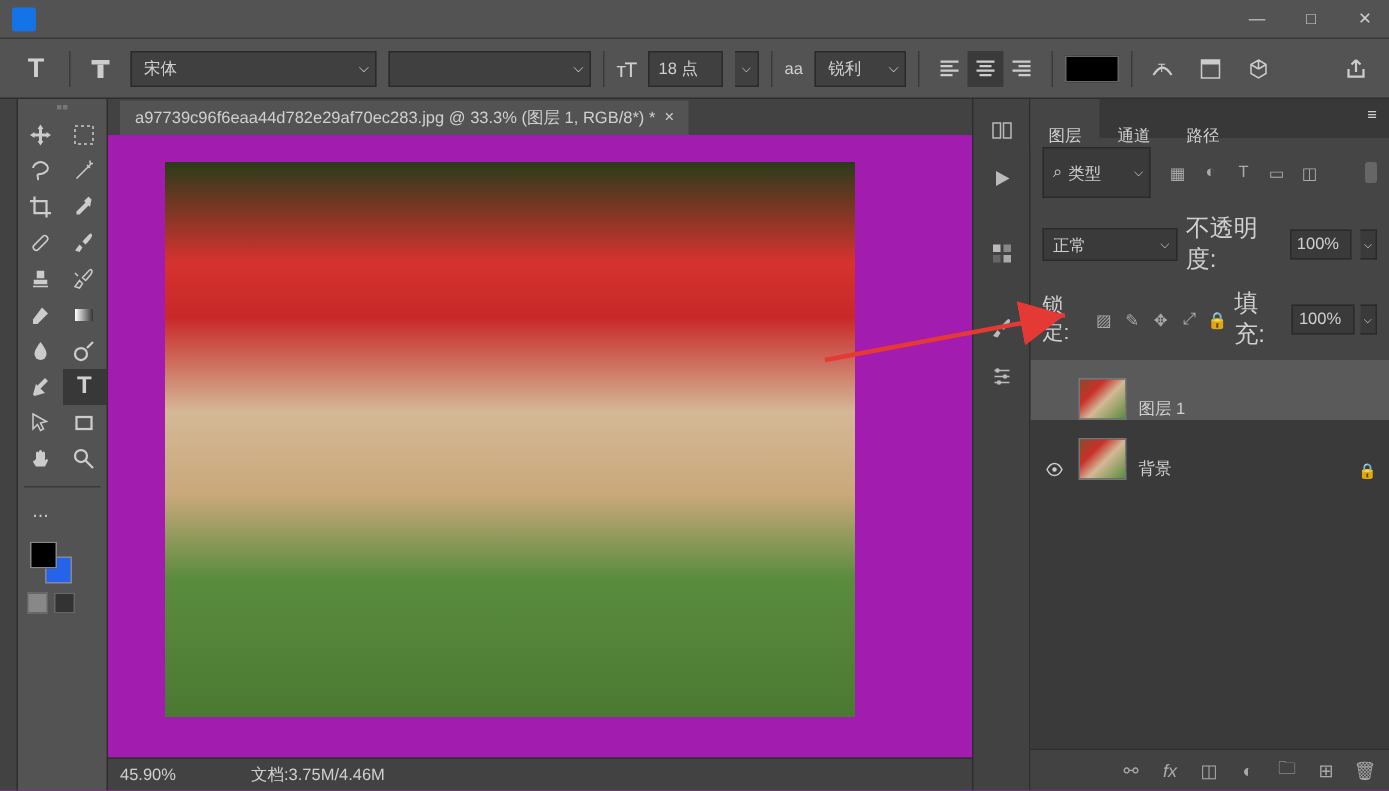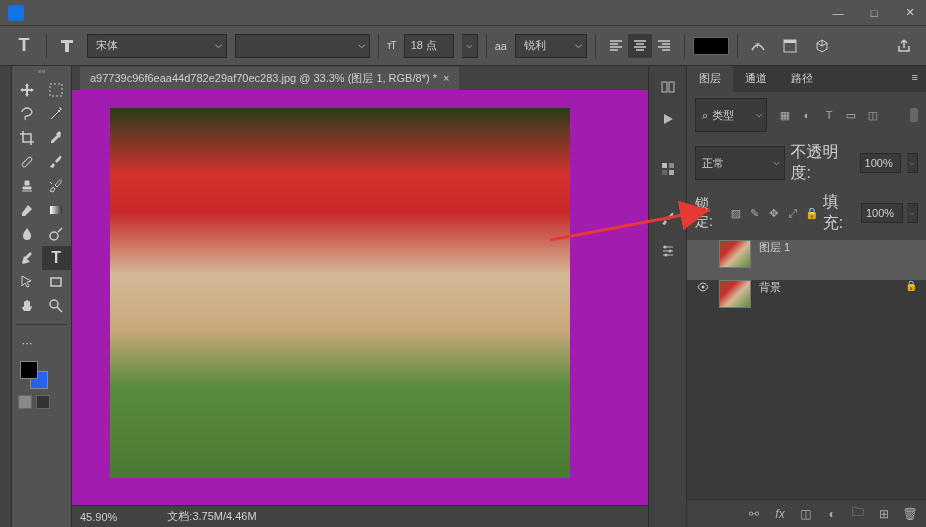--- a/index.html
+++ b/index.html
@@ -13,23 +13,23 @@
 .window-controls { margin-left: auto; display: flex; gap: 20px; }
 .win-ctrl { width: 16px; height: 16px; cursor: pointer; color: #ccc; display: flex; align-items: center; justify-content: center; }
 
 
 .optionsbar { height: 40px; background: #535353; display: flex; align-items: center; padding: 0 10px; gap: 8px; border-bottom: 1px solid #2e2e2e; }
 .opt-tool-icon { width: 28px; height: 28px; display: flex; align-items: center; justify-content: center; font-size: 18px; font-weight: bold; }
 .divider { width: 1px; height: 24px; background: #3a3a3a; }
 .opt-toggle { width: 24px; height: 24px; display: flex; align-items: center; justify-content: center; cursor: pointer; }
 .select-box { background: #404040; border: 1px solid #2a2a2a; height: 24px; display: flex; align-items: center; padding: 0 18px 0 8px; position: relative; font-size: 11px; }
 .select-box::after { content: "⌵"; position: absolute; right: 4px; font-size: 9px; }
-.font-select { width: 140px; text-align: center; }
+.font-select { width: 164px; text-align: center; }
 .style-select { width: 135px; }
-.tt-icon { font-size: 10px; letter-spacing: -1px; }
+.tt-icon { font-size: 14px; letter-spacing: -1px; }
 .num-box { background: #404040; border: 1px solid #2a2a2a; height: 24px; width: 50px; padding: 0 6px; display: flex; align-items: center; }
 .num-dd { width: 16px; height: 24px; background: #404040; border: 1px solid #2a2a2a; border-left: none; display: flex; align-items: center; justify-content: center; font-size: 8px; }
 .aa-label { font-size: 11px; }
 .align-group { display: flex; }
 .align-btn { width: 24px; height: 24px; display: flex; align-items: center; justify-content: center; cursor: pointer; }
 .align-btn.active { background: #3a3a3a; }
 .color-swatch { width: 36px; height: 18px; background: #000; border: 1px solid #666; cursor: pointer; }
 .opt-icon { width: 24px; height: 24px; display: flex; align-items: center; justify-content: center; cursor: pointer; color: #bbb; }
 
 
@@ -57,46 +57,46 @@
 .canvas-viewport { flex: 1; position: relative; display: flex; align-items: center; justify-content: center; }
 .canvas-img { width: 460px; height: 370px; background: linear-gradient(180deg, #2a3b1a 0%, #d4332e 18%, #c82828 28%, #d4b896 45%, #c9a87a 60%, #5a8c3e 75%, #4a7a32 100%); position: relative; margin-left: -40px; margin-top: -10px;}
 .statusbar { height: 22px; background: #424242; display: flex; align-items: center; padding: 0 8px; gap: 50px; border-top: 1px solid #2e2e2e; font-size: 11px; }
 
 
 .rightcol-narrow { width: 38px; background: #424242; border-left: 1px solid #2e2e2e; display: flex; flex-direction: column; padding-top: 8px; gap: 6px; }
 .collapse-icon { width: 30px; height: 26px; display: flex; align-items: center; justify-content: center; cursor: pointer; margin: 0 auto; }
 
 .panels { width: 240px; background: #454545; border-left: 1px solid #2e2e2e; display: flex; flex-direction: column; }
 .panel-tabs { height: 26px; background: #383838; display: flex; }
-.panel-tab { padding: 5px 12px; cursor: pointer; font-size: 11px; }
+.panel-tab { padding: 17px 12px; cursor: pointer; font-size: 11px; }
 .panel-tab.active { background: #454545; }
 .panel-menu { margin-left: auto; padding: 5px 8px; cursor: pointer; }
 
 .layer-filter { padding: 6px 8px; display: flex; align-items: center; gap: 6px; }
 .filter-select { background: #3a3a3a; border: 1px solid #2a2a2a; height: 22px; width: 72px; padding: 16px 6px; display: flex; align-items: center; font-size: 11px; position: relative; }
 .filter-select::before { content: "⌕"; margin-right: 4px; font-size: 11px; }
 .filter-select::after { content: "⌵"; position: absolute; right: 4px; font-size: 8px; }
 .filter-icons { display: flex; gap: 6px; margin-left: 4px; }
 .filter-icon { width: 16px; height: 16px; cursor: pointer; color: #aaa; display: flex; align-items: center; justify-content: center; font-size: 11px; }
 .filter-toggle { width: 8px; height: 14px; background: #666; border-radius: 2px; margin-left: auto; }
 
 .blend-row { padding: 4px 8px; display: flex; align-items: center; gap: 6px; }
-.blend-select { background: #3a3a3a; border: 1px solid #2a2a2a; height: 22px; width: 96px; padding: 16px 6px; display: flex; align-items: center; font-size: 11px; position: relative; }
+.blend-select { background: #3a3a3a; border: 1px solid #2a2a2a; height: 22px; width: 96px; padding: 4px 6px; display: flex; align-items: center; font-size: 11px; position: relative; }
 .blend-select::after { content: "⌵"; position: absolute; right: 4px; font-size: 8px; }
 .opacity-label { font-size: 16px; }
 .opacity-val { background: #3a3a3a; border: 1px solid #2a2a2a; height: 20px; width: 44px; padding: 0 4px; display: flex; align-items: center; font-size: 11px; }
 .opacity-dd { width: 12px; height: 20px; background: #3a3a3a; border: 1px solid #2a2a2a; border-left: none; display: flex; align-items: center; justify-content: center; font-size: 7px; }
 
 .lock-row { padding: 4px 8px; display: flex; align-items: center; gap: 4px; }
 .lock-label { font-size: 14px; }
 .lock-icons { display: flex; gap: 5px; }
 .lock-icon { width: 14px; height: 14px; cursor: pointer; color: #aaa; display: flex; align-items: center; justify-content: center; font-size: 11px; }
 
 .layers-list { flex: 1; background: #3a3a3a; margin-top: 2px; overflow: auto; }
-.layer-row { height: 40px; display: flex; align-items: flex-start; padding: 0 8px; gap: 8px; cursor: pointer; }
+.layer-row { height: 40px; display: flex; align-items: flex-end; padding: 0 8px; gap: 8px; cursor: pointer; }
 .layer-row.selected { background: #5a5a5a; }
 .eye-col { width: 16px; display: flex; justify-content: center; }
 .layer-thumb { width: 32px; height: 28px; border: 1px solid #777; background: linear-gradient(135deg, #8b4a2e 0%, #c8302a 30%, #d4b896 55%, #5a8c3e 100%); }
 .layer-name { font-size: 11px; }
 .lock-ind { margin-left: auto; color: #aaa; font-size: 10px; }
 
 .panel-footer { height: 28px; background: #424242; display: flex; align-items: center; justify-content: flex-end; padding: 0 8px; gap: 10px; border-top: 1px solid #2e2e2e; }
 .footer-icon { width: 16px; height: 16px; cursor: pointer; color: #aaa; display: flex; align-items: center; justify-content: center; font-size: 12px; }
 
 
@@ -134,21 +134,21 @@
       <span></span>
     </div>
   <div class="divider"></div>
   <span class="tt-icon">тT</span>
   <div class="num-box">
       <span>18 点</span>
     </div>
   <div class="num-dd">⌵</div>
   <div class="divider"></div>
   <span class="aa-label">aa</span>
-  <div class="select-box" style="width:72px">
+  <div class="select-box" style="width:61px">
       <span>锐利</span>
     </div>
   <div class="divider"></div>
   <div class="align-group">
     <div class="align-btn">
         <svg class="i" viewBox="0 0 14 14">
           <path d="M1 2h12M1 5h8M1 8h12M1 11h8" stroke="#ccc" stroke-width="1.5"></path>
         </svg>
       </div>
     <div class="align-btn active">

